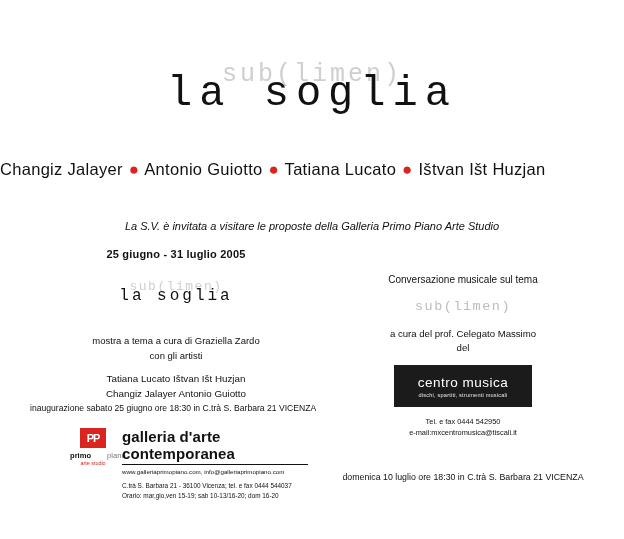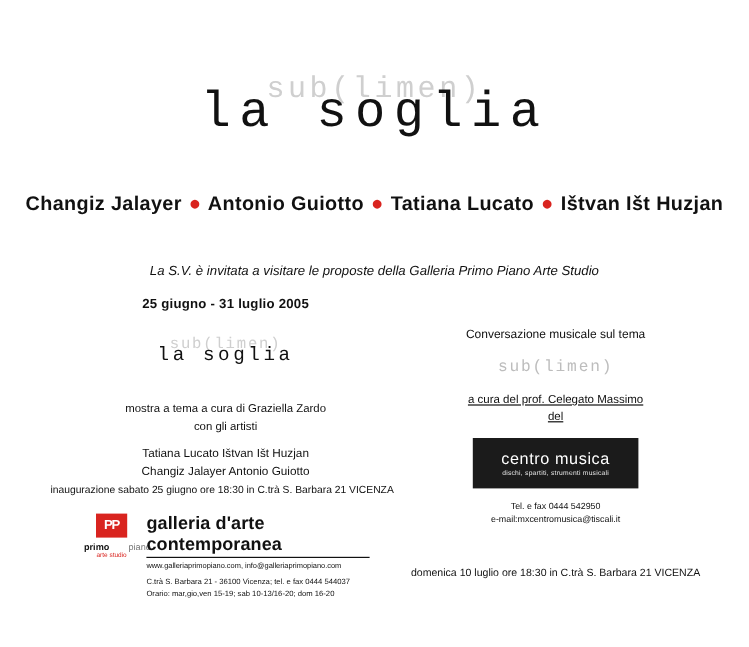--- a/index.html
+++ b/index.html
@@ -47,23 +47,23 @@
     line-height: 44px;
     margin-top: -16px;
   }
 
   
   .artists {
     position: absolute;
     left: 0;
     top: 160px;
     width: 624px;
-    text-align: center;
+    text-align: left;
     font-size: 16.5px;
-    font-weight: bold;
+    font-weight: normal;
     letter-spacing: 0.3px;
     color: #111111;
   }
   .artists .sep {
     color: #d9241f;
     font-size: 17px;
     padding: 0 1px;
   }
 
   
@@ -78,21 +78,21 @@
     color: #111111;
   }
 
   
   .col {
     position: absolute;
     top: 248px;
     box-sizing: border-box;
   }
   .col-left {
-    left: 42px;
+    left: 30px;
     width: 292px;
     text-align: center;
   }
   .col-right {
     left: 322px;
     width: 282px;
     text-align: center;
   }
   .date-head {
     font-size: 11px;
@@ -150,21 +150,20 @@
     letter-spacing: 1.5px;
     color: #bdbdbd;
     margin-top: 14px;
     line-height: 16px;
   }
   .cura {
     font-size: 9.6px;
     margin-top: 12px;
     line-height: 14px;
     color: #111111;
-    text-decoration: underline;
   }
   .logo-centro {
     margin: 10px auto 0 auto;
     width: 138px;
     height: 42px;
     background: #1b1b1b;
     color: #ffffff;
     display: flex;
     flex-direction: column;
     align-items: center;

